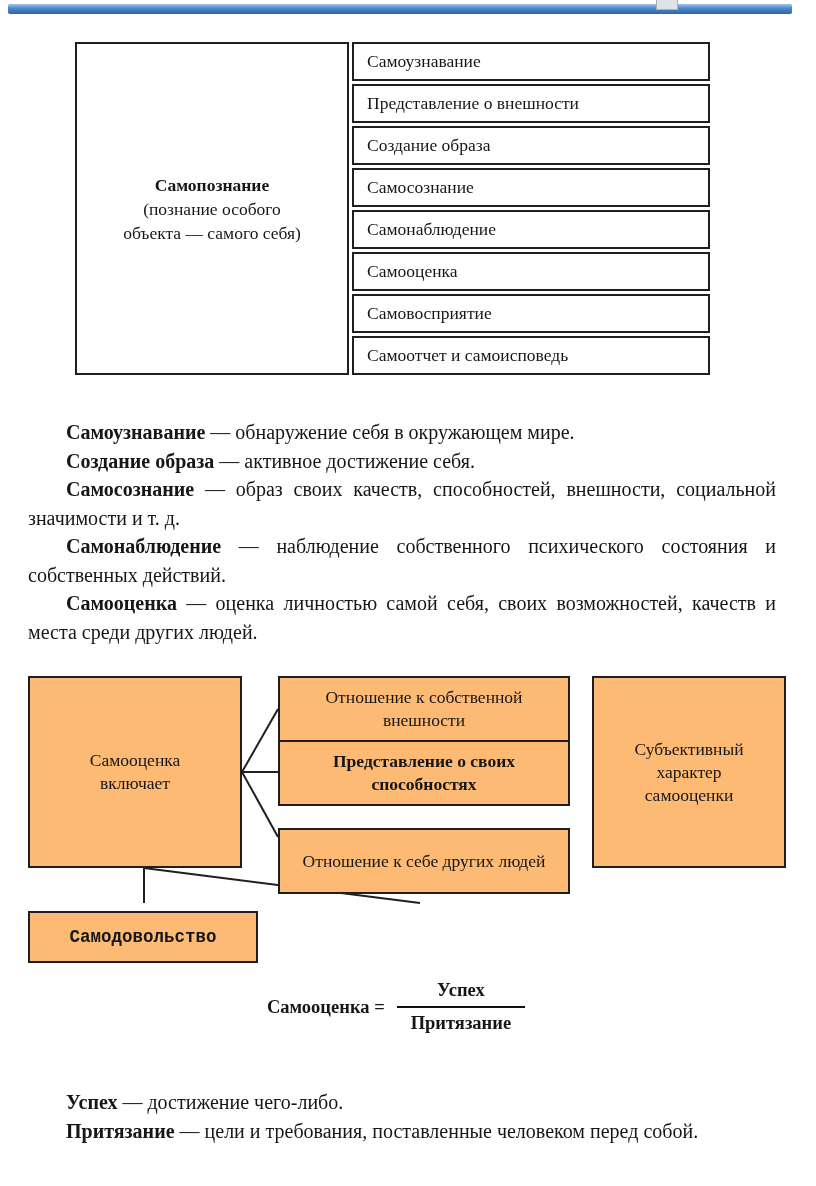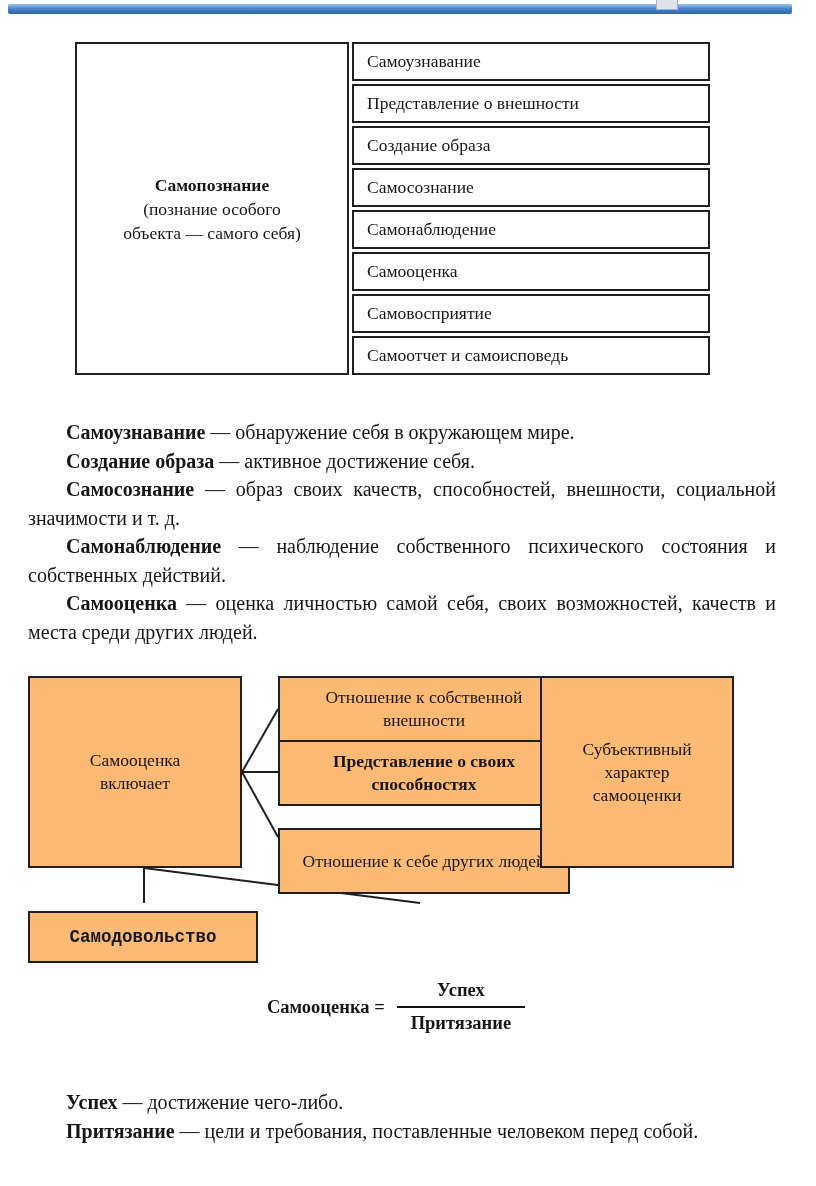--- a/index.html
+++ b/index.html
@@ -32,21 +32,21 @@
   .term { font-weight:bold; }
 
   
   .diagram2 { position:absolute; left:0; top:670px; width:816px; height:280px; }
   .d2-box { position:absolute; border:2px solid #1f1f1f; background:#fdba74;
     display:flex; align-items:center; justify-content:center; text-align:center;
     font-size:17.5px; line-height:23px; }
   .d2-left  { left:28px;  top:6px;   width:214px; height:192px; padding:0 56px; }
   .d2-mid   { left:278px; width:292px; height:66px; padding:0 10px; }
   .d2-mid-1 { top:6px; } .d2-mid-2 { top:70px;font-weight:bold; } .d2-mid-3 { top:124px;margin-top:34px; }
-  .d2-right { left:540px; top:6px; width:194px; height:192px; padding:0 16px; }
+  .d2-right { left:592px; top:6px; width:194px; height:192px; padding:0 16px; }
   .d2-bottom { height:52px; top:241px; font-weight:bold;font-family:Liberation Mono, monospace; }
   .d2-bottom-1 { left:28px;  width:230px; }
   .d2-bottom-2 { left:300px; width:238px; }
   .connectors { position:absolute; left:0; top:0; width:816px; height:280px; pointer-events:none; }
 
   
   .formula { position:absolute; left:0; top:980px; width:816px; display:flex;
     justify-content:center; align-items:center; font-weight:bold; font-size:18.5px;
     transform:translateX(-12px); }
   .formula-lhs { margin-right:12px; }

